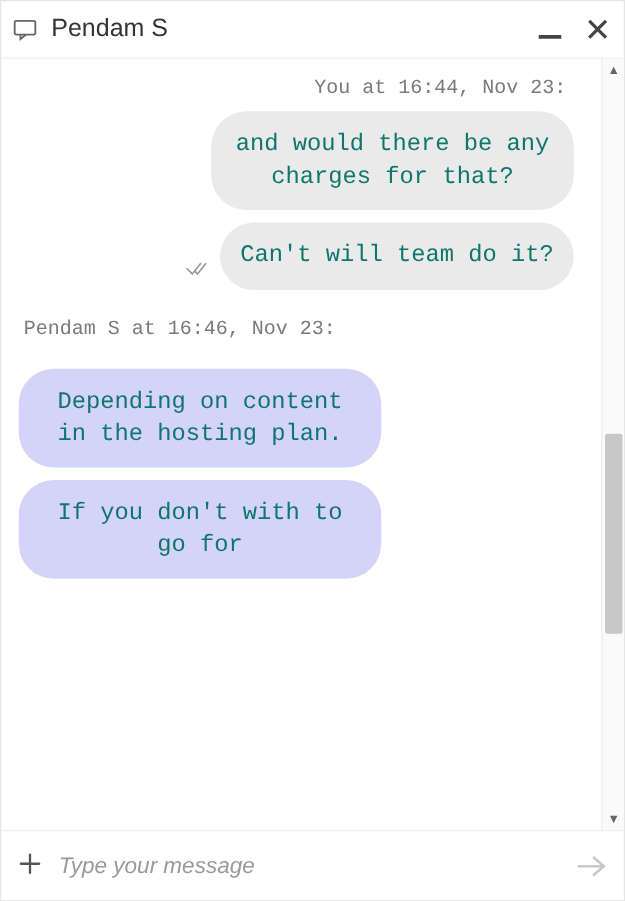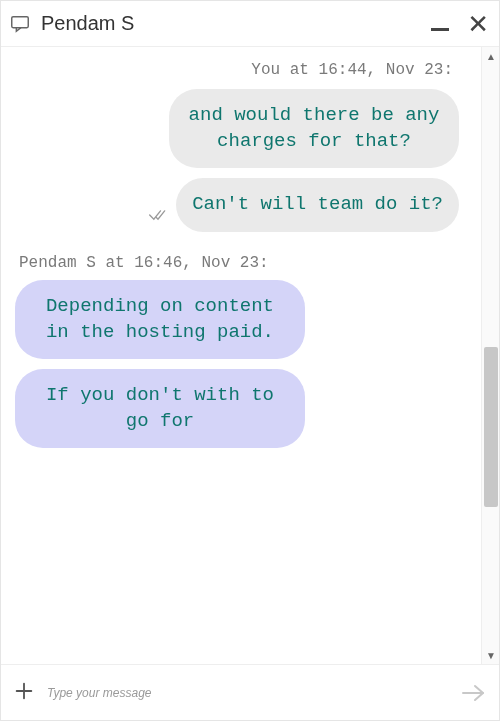--- a/index.html
+++ b/index.html
@@ -15,35 +15,35 @@
 
   .messages-wrap { flex: 1; position: relative; display: flex; }
   .messages { flex: 1; padding: 8px 22px 0 14px; overflow: hidden; position: relative; font-family: Liberation Mono, monospace; }
   .scroll-track { width: 18px; background: #fafafa; border-left: 1px solid #eee; position: relative; }
   .scroll-up, .scroll-down { position: absolute; left: 0; width: 18px; height: 18px; display: flex; align-items: center; justify-content: center; color: #666; font-size: 10px; cursor: pointer; }
   .scroll-up { top: 0; }
   .scroll-down { bottom: 0; }
   .scroll-thumb { position: absolute; left: 2px; width: 14px; background: #c7c7c7; border-radius: 2px; top: 300px; height: 160px; }
 
   .ts-right { text-align: right; color: #7a7a7a; font-size: 16px; margin: 6px 6px 10px 0; }
-  .ts-left  { text-align: left;  color: #7a7a7a; font-size: 16px; margin: 22px 0 8px 4px; }
+  .ts-left  { text-align: left;  color: #7a7a7a; font-size: 16px; margin: 22px 0 23px 4px; }
 
   .row { display: flex; margin-bottom: 10px; }
   .row.out { justify-content: flex-end; align-items: flex-end; }
   .row.in  { justify-content: flex-start; }
 
   .bubble { max-width: 290px; padding: 14px 16px; border-radius: 28px; font-size: 19px; line-height: 1.35; color: #0f766e; text-align: center; }
   .bubble.out { background: #eaeaea; }
   .bubble.in  { background: #d4d4f8; }
 
   .read-receipt { margin-right: 8px; margin-bottom: 10px; color: #9a9a9a; display: inline-flex; }
 
   .composer { height: 56px; border-top: 1px solid #eee; display: flex; align-items: center; padding: 0 12px; gap: 12px; }
   .composer .plus { font-size: 28px; color: #555; cursor: pointer; line-height: 1; }
-  .composer input { flex: 1; border: none; outline: none; font-size: 12px; color: #3b82f6; background: transparent; }
+  .composer input { flex: 1; border: none; outline: none; font-size: 18px; color: #3b82f6; background: transparent; }
   .composer input::placeholder { color: #9a9a9a; font-style: italic; }
   .composer .send { color: #c8c8c8; cursor: pointer; display: inline-flex; }
 </style>
 </head>
 <body>
 
 <div class="window">
 
   <div class="titlebar">
     <span class="chat-icon">
@@ -79,21 +79,21 @@
             <path d="M10 10 L12 12 L20 2"></path>
           </svg>
         </span>
         <div class="bubble out">Can't will team do it?</div>
       </div>
 
       <div class="ts-left">Pendam S at 16:46, Nov 23:</div>
 
 
       <div class="row in">
-        <div class="bubble in">Depending on content in the hosting paid.</div>
+        <div class="bubble in">Depending on content in the hosting plan.</div>
       </div>
 
       <div class="row in">
         <div class="bubble in">If you don't with to go for</div>
       </div>
 
     </div>
 
     <div class="scroll-track">
       <div class="scroll-up">▲</div>

